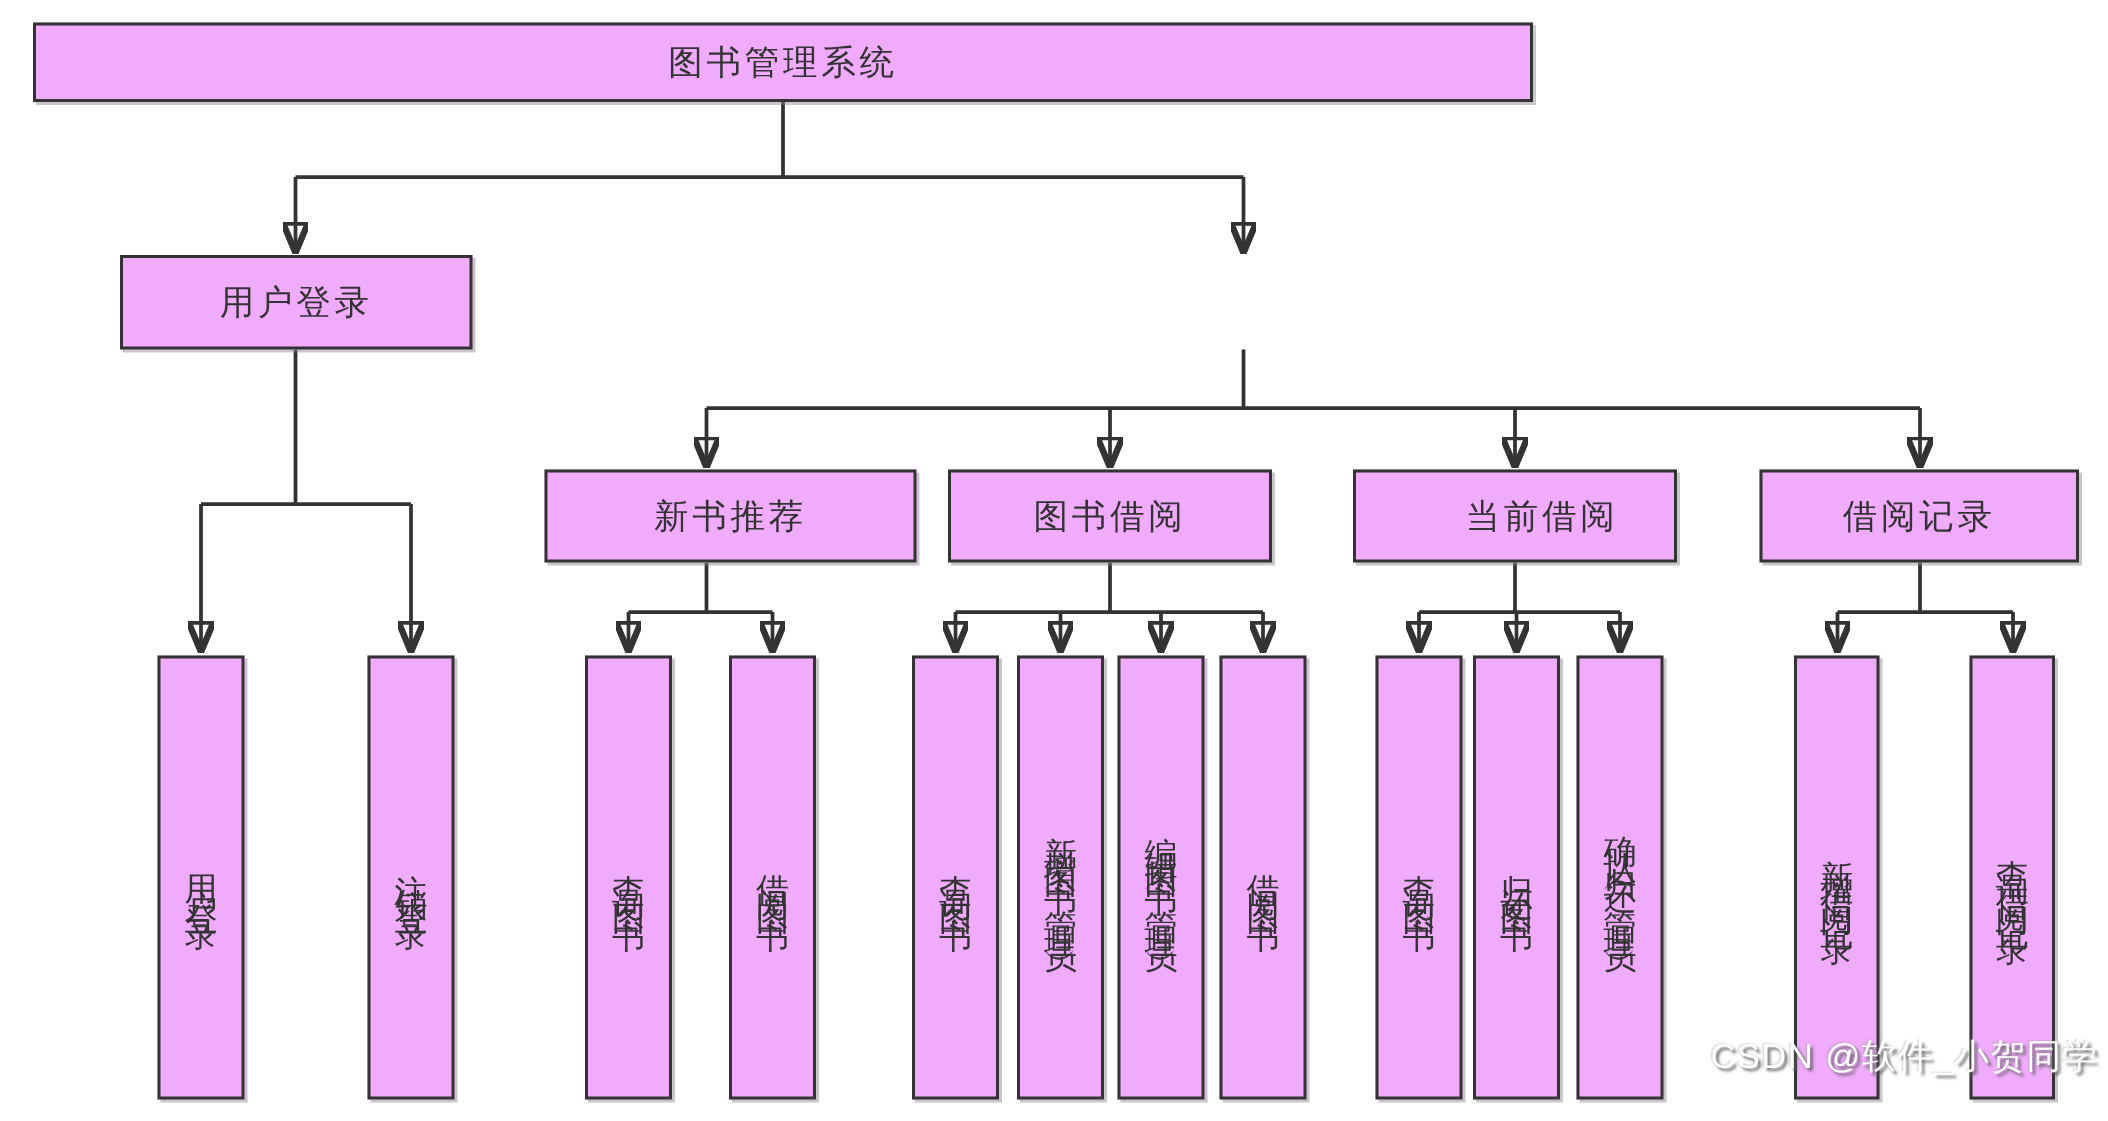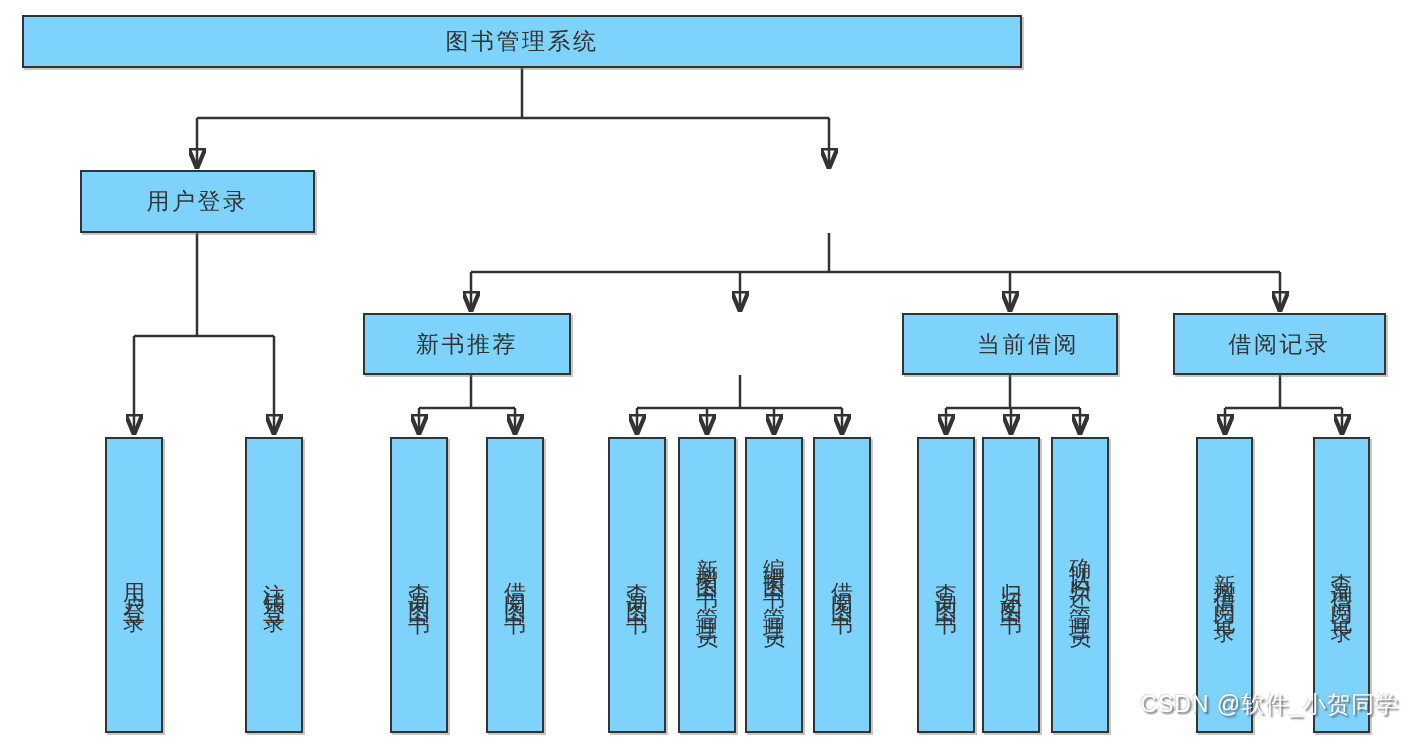--- a/index.html
+++ b/index.html
@@ -18,21 +18,21 @@
     pointer-events: none;
   }
   .wires path {
     stroke: #333333;
     stroke-width: 2.5;
     fill: none;
   }
   .node {
     position: absolute;
     box-sizing: border-box;
-    background: #7dd3fc;
+    background: #f0abfc;
     border: 2.5px solid #333333;
     box-shadow: 2px 2px 0 rgba(130,130,130,0.45);
     color: #333333;
     display: flex;
     align-items: center;
     justify-content: center;
     text-align: center;
   }
   .node.h {
     font-size: 23px;
@@ -115,21 +115,22 @@
       <path d="M1280 375 V408 M1225 408 H1342"></path>
       <path d="M1225 408 V433" marker-end="url(#arr)"></path>
       <path d="M1342 408 V433" marker-end="url(#arr)"></path>
     </g>
   </svg>
 
   <div class="node h" style="left:22px; top:15px; width:1000px; height:53px;">图书管理系统</div>
 
   <div class="node h" style="left:80px; top:170px; width:235px; height:63px;">用户登录</div>
 
-  <div class="node h" style="left:363px; top:313px; width:208px; height:62px;">新书推荐</div>
+  <div class="node h" style="left:363px; top:313px; width:248px; height:62px;">新书推荐</div>
+  <div class="node h" style="left:632px; top:313px; width:216px; height:62px;">图书借阅</div>
   <div class="node h" style="left:902px; top:313px; width:216px; height:62px;padding-left:36px;">当前借阅</div>
   <div class="node h" style="left:1173px; top:313px; width:213px; height:62px;">借阅记录</div>
 
   <div class="node v" style="left:105px; top:437px; width:58px; height:296px;">用户登录</div>
   <div class="node v" style="left:245px; top:437px; width:58px; height:296px;">注销登录</div>
 
   <div class="node v" style="left:390px; top:437px; width:58px; height:296px;">查询图书</div>
   <div class="node v" style="left:486px; top:437px; width:58px; height:296px;">借阅图书</div>
 
   <div class="node v" style="left:608px; top:437px; width:58px; height:296px;">查询图书</div>

